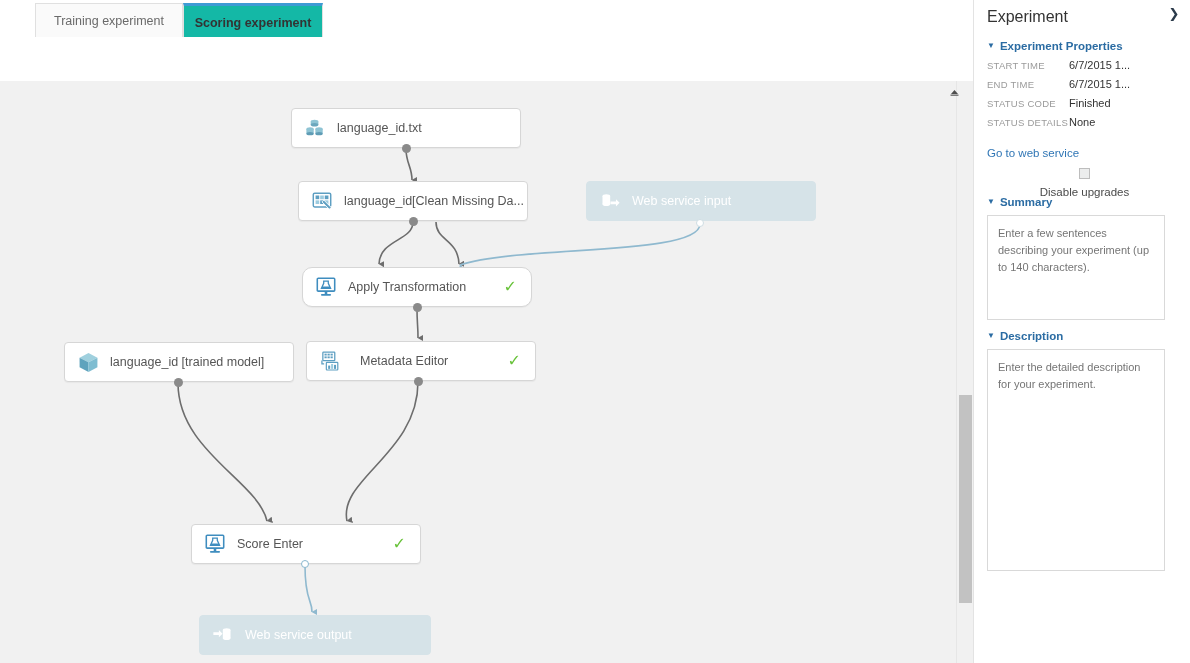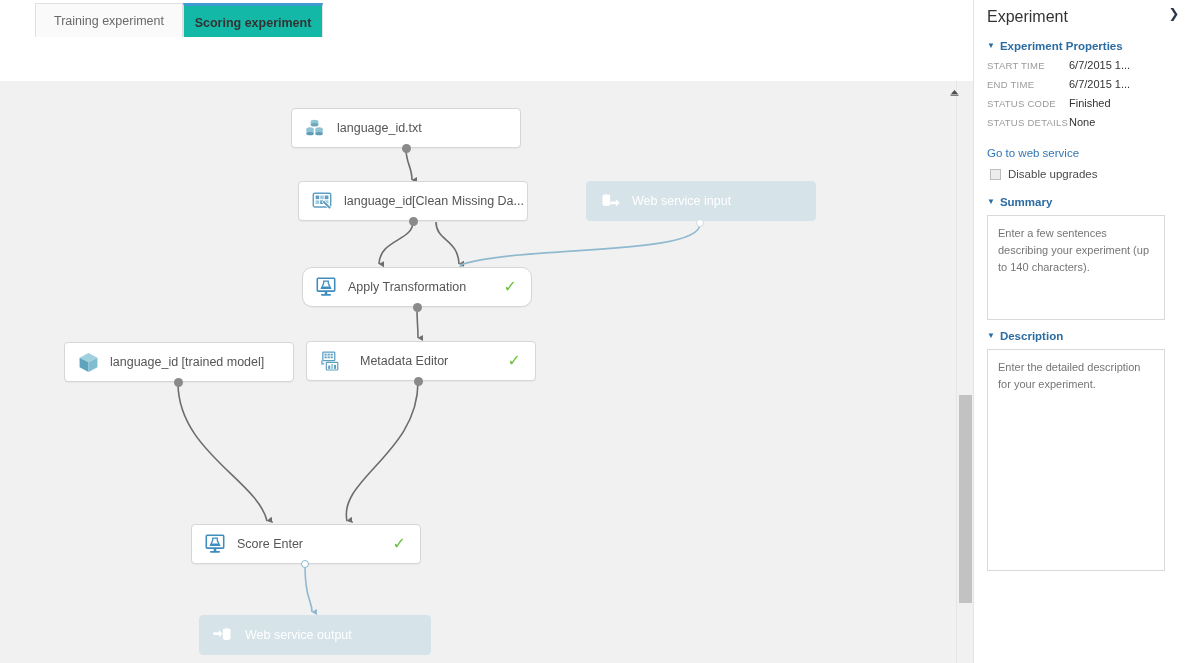--- a/index.html
+++ b/index.html
@@ -62,21 +62,21 @@
   .sect{position:absolute;left:13px;width:192px;}
   .sect-head{display:flex;align-items:center;gap:5px;font-size:11.5px;font-weight:bold;color:#2b6ca3;cursor:pointer;user-select:none;}
   .sect-head .tri{font-size:8px;color:#2b6ca3;transform:translateY(-1px);}
 
   .prop-rows{margin-top:7px;}
   .prow{display:flex;align-items:baseline;height:19px;}
   .pk{width:82px;font-size:9.5px;color:#9a9a9a;letter-spacing:.25px;text-transform:uppercase;}
   .pv{font-size:11px;color:#333;}
 
   .link{display:block;margin-top:12px;font-size:11.5px;color:#3076b5;cursor:pointer;}
-  .cbrow{display:flex;align-items:center;gap:7px;margin-top:9px;margin-left:3px;}
+  .cbrow{display:flex;align-items:center;gap:7px;margin-top:9px;margin-left:3px;flex-direction:column;}
   .cb{width:11px;height:11px;border:1px solid #bdbdbd;background:#eceded;box-sizing:border-box;cursor:pointer;}
   .cblabel{font-size:11.5px;color:#4a4a4a;}
 
   .ta{margin-top:7px;width:178px;box-sizing:border-box;border:1px solid #d9d9d9;background:#fff;
       padding:9px 10px;font-family:"Liberation Sans","DejaVu Sans",sans-serif;font-size:11px;color:#b0b0b0;
       line-height:1.55;resize:none;outline:none;}
   .ta.summary{height:105px;}
   .ta.desc{height:222px;}
 </style>
 </head>

